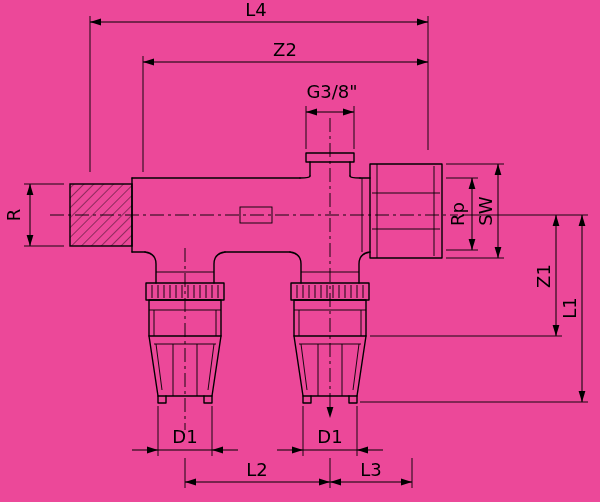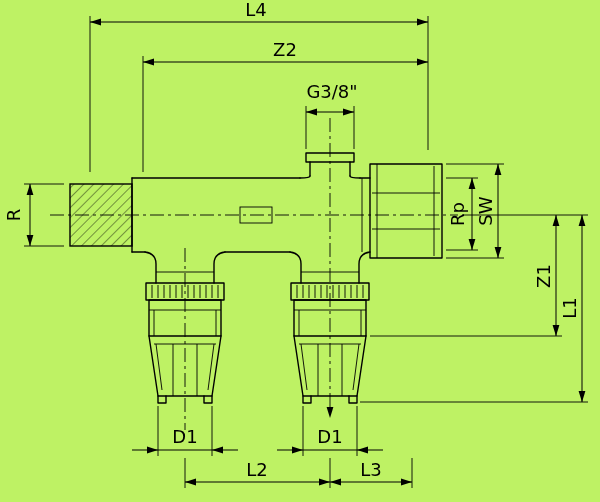--- a/index.html
+++ b/index.html
@@ -1,20 +1,20 @@
 <!DOCTYPE html>
 <html><head>
 <meta charset="utf-8">
 <style>
   html, body { margin: 0; padding: 0; background: #ffffff; }
   .canvas {
     position: relative;
     width: 600px;
     height: 502px;
-    background: #bef264;
+    background: #ec4899;
     overflow: hidden;
   }
   svg { display: block; }
   .obj  { stroke: #000; stroke-width: 1.4; fill: none; stroke-linecap: round; stroke-linejoin: round; }
   .thin { stroke: #000; stroke-width: 0.9; fill: none; }
   .dim  { stroke: #000; stroke-width: 1;   fill: none; }
   .ext  { stroke: #000; stroke-width: 0.9; fill: none; }
   .cl   { stroke: #000; stroke-width: 0.9; fill: none; stroke-dasharray: 14 4 3 4; }
   .arrow { fill: #000; stroke: none; }
   text.dimlabel {

